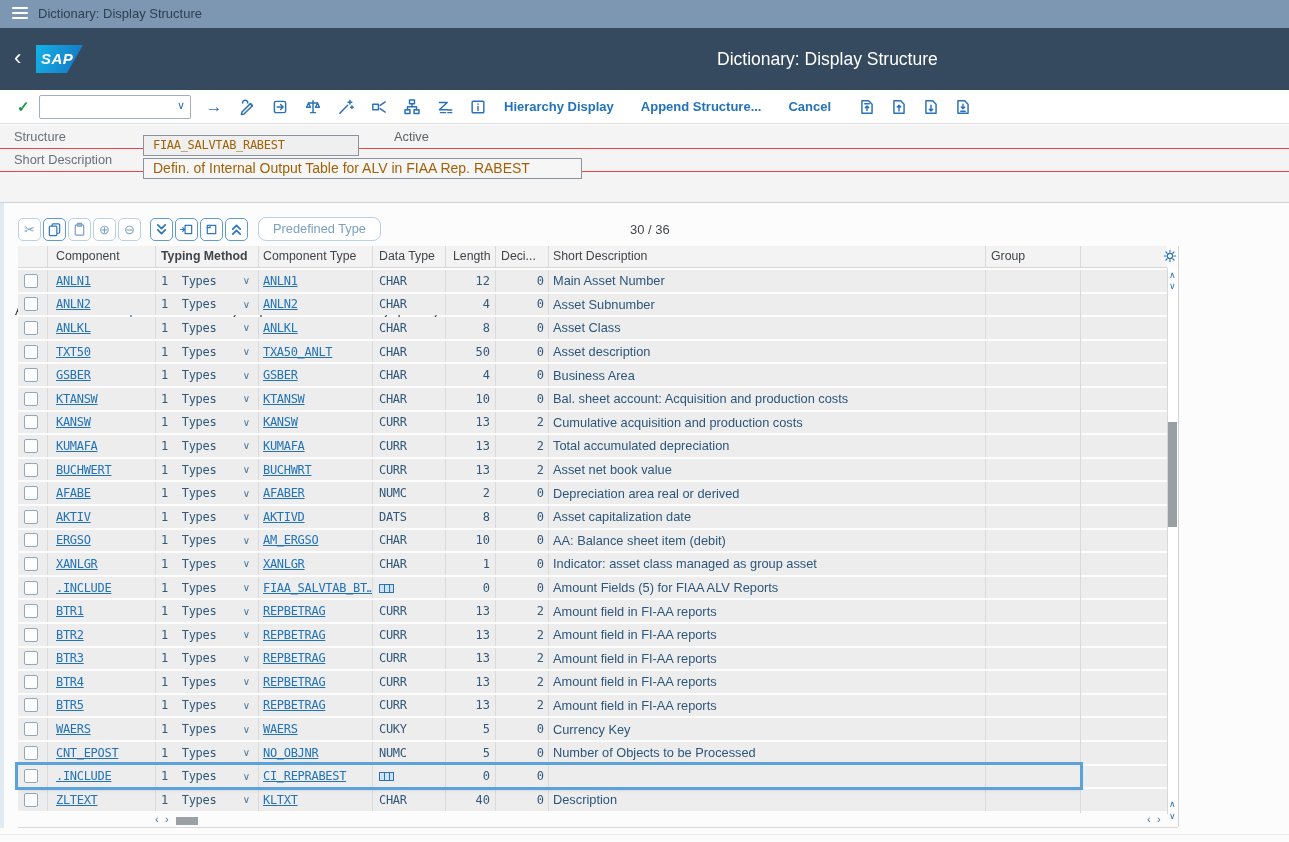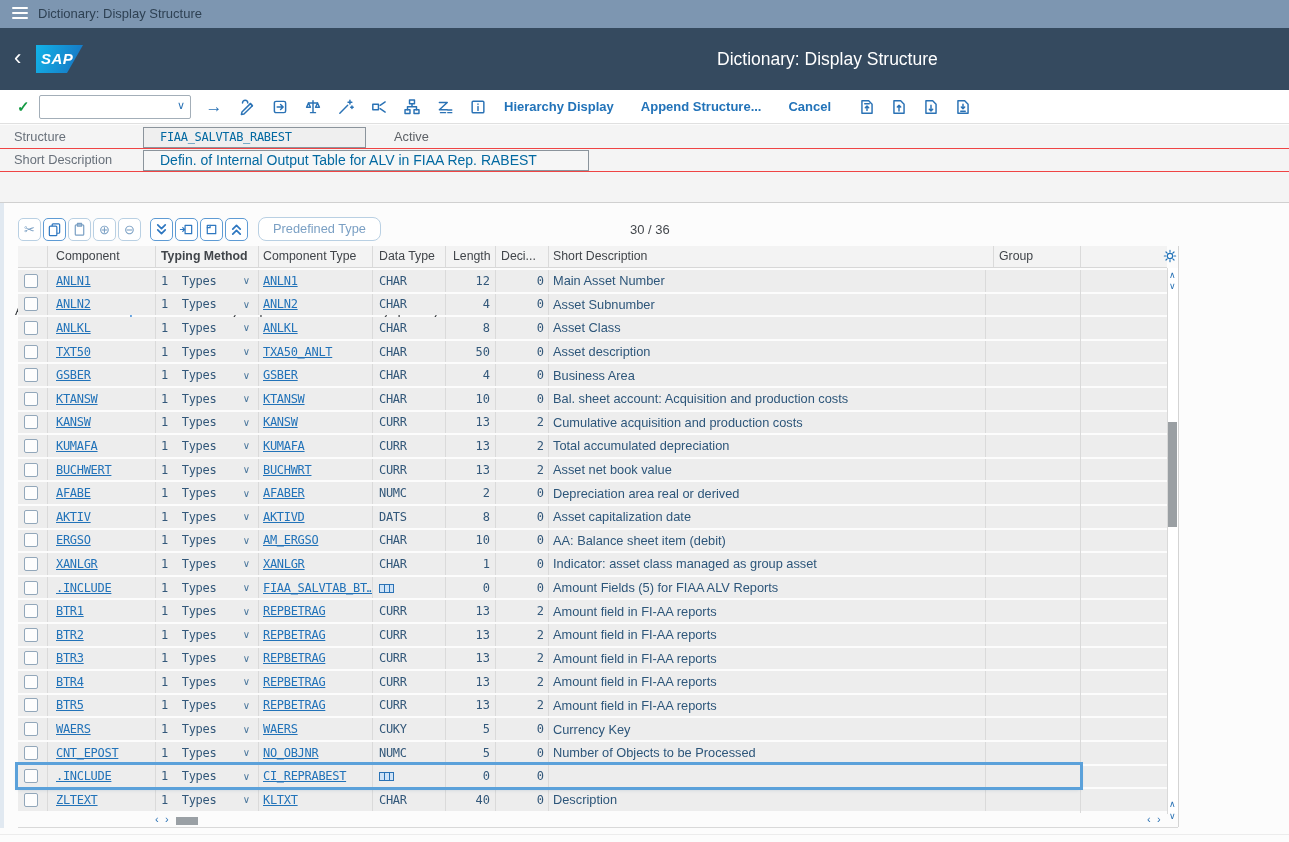--- a/index.html
+++ b/index.html
@@ -33,23 +33,23 @@
   .tbtn.first{margin-left:3px;}
   .pgico{width:18px;height:18px;margin-right:14px;color:#2a72b5;cursor:pointer;flex:none;}
   .pgico svg{width:18px;height:18px;}
   .pgico:first-of-type{margin-left:10px;}
   svg.ln{stroke:currentColor;fill:none;stroke-width:1.3;stroke-linecap:round;stroke-linejoin:round;}
   
   .formstrip{position:absolute;left:0;top:125px;width:100%;height:78px;background:#f4f4f4;border-bottom:1px solid #d0d0d0;box-sizing:border-box;}
   .frow{position:absolute;left:0;width:100%;height:23px;border-bottom:1px solid #ef4444;}
   .frow1{top:0;} .frow2{top:23px;}
   .flabel{position:absolute;left:14px;top:4px;font-size:12.8px;color:#68707a;}
-  .ffield{position:absolute;top:2px;height:19px;border:1px solid #8b949c;background:#efefef;
-          font-family:"DejaVu Sans Mono",monospace;font-size:12px;letter-spacing:-0.3px;color:#0369a1;
-          line-height:19px;padding-left:16px;box-sizing:content-box;}
+  .ffield{position:absolute;top:10px;height:19px;border:1px solid #8b949c;background:#efefef;
+          font-family:"DejaVu Sans Mono",monospace;font-size:12px;letter-spacing:-0.3px;color:#a16207;
+          line-height:19px;padding-left:9px;box-sizing:content-box;}
   .f-structure{left:143px;width:205px;}
   .f-desc{left:143px;width:428px;background:#f6f6f6;font-family:"Liberation Sans",sans-serif;font-size:14px;letter-spacing:0;}
   .fstatus{position:absolute;left:362px;top:4px;font-size:12.8px;color:#5d6166;margin-left:32px;}
   
   .tabs{position:absolute;left:14px;top:171px;height:31px;display:flex;align-items:flex-end;}
   .tab{font-size:13.2px;color:#32363a;margin-right:29px;padding:0 1px 9px;cursor:pointer;white-space:nowrap;}
   .tab.active{color:#0a6ed1;padding-bottom:6px;border-bottom:3px solid #0a6ed1;}
   
   .gridbar{position:absolute;left:18px;top:216px;height:26px;display:flex;align-items:center;}
   .gbtn{width:21px;height:21px;border:1.5px solid #b9d0e3;border-radius:5px;margin-right:2px;
@@ -61,21 +61,21 @@
           font-size:12.8px;padding:0 14px;line-height:22px;margin-left:8px;cursor:pointer;white-space:nowrap;}
   .counter{position:absolute;left:630px;top:222px;font-size:13px;color:#44484d;}
   
   .thead{position:absolute;left:18px;top:246px;width:1149px;height:22px;background:#f3f3f3;
          display:grid;grid-template-columns:29px 108px 103px 114px 73px 50px 53px 437px 95px 87px;
          border-bottom:1px solid #d7d7d7;box-sizing:border-box;}
   .hc{font-size:12.3px;color:#41454a;line-height:21px;padding-left:6px;border-left:1px solid #dadada;
       white-space:nowrap;overflow:hidden;}
   .hc:first-child{border-left:none;}
   .hc.h-comp{padding-left:8px;} .hc.h-typ{padding-left:5px;font-weight:bold;} .hc.h-ctype{padding-left:4px;}
-  .hc.h-len{padding-left:7px;} .hc.h-dec{padding-left:5px;} .hc.h-desc{padding-left:4px;} .hc.h-grp{padding-left:5px;margin-left:8px;}
+  .hc.h-len{padding-left:7px;} .hc.h-dec{padding-left:5px;} .hc.h-desc{padding-left:4px;} .hc.h-grp{padding-left:5px;}
   .tbody{position:absolute;left:18px;top:270px;width:1062px;}
   .trow{display:grid;grid-template-columns:29px 108px 103px 114px 73px 50px 53px 437px 95px;
         height:21.6px;margin-bottom:2px;background:#ededed;position:relative;}
   .trow.selected{outline:3px solid #5ba1da;z-index:2;box-shadow:0 2px 4px rgba(58,103,146,.35);}
   .c{display:flex;align-items:center;border-left:1px solid #dadada;padding-left:6px;overflow:hidden;white-space:nowrap;box-sizing:border-box;}
   .c:first-child{border-left:none;}
   .c-comp{padding-left:8px;} .c-typ{padding-left:5px;padding-right:8px;justify-content:space-between;}
   .c-ctype{padding-left:4px;}
   .c-len,.c-dec{justify-content:flex-end;padding-right:5px;padding-left:0;}
   .c-dec{padding-right:4px;} .c-desc{padding-left:4px;} .c-grp{padding-left:5px;}

